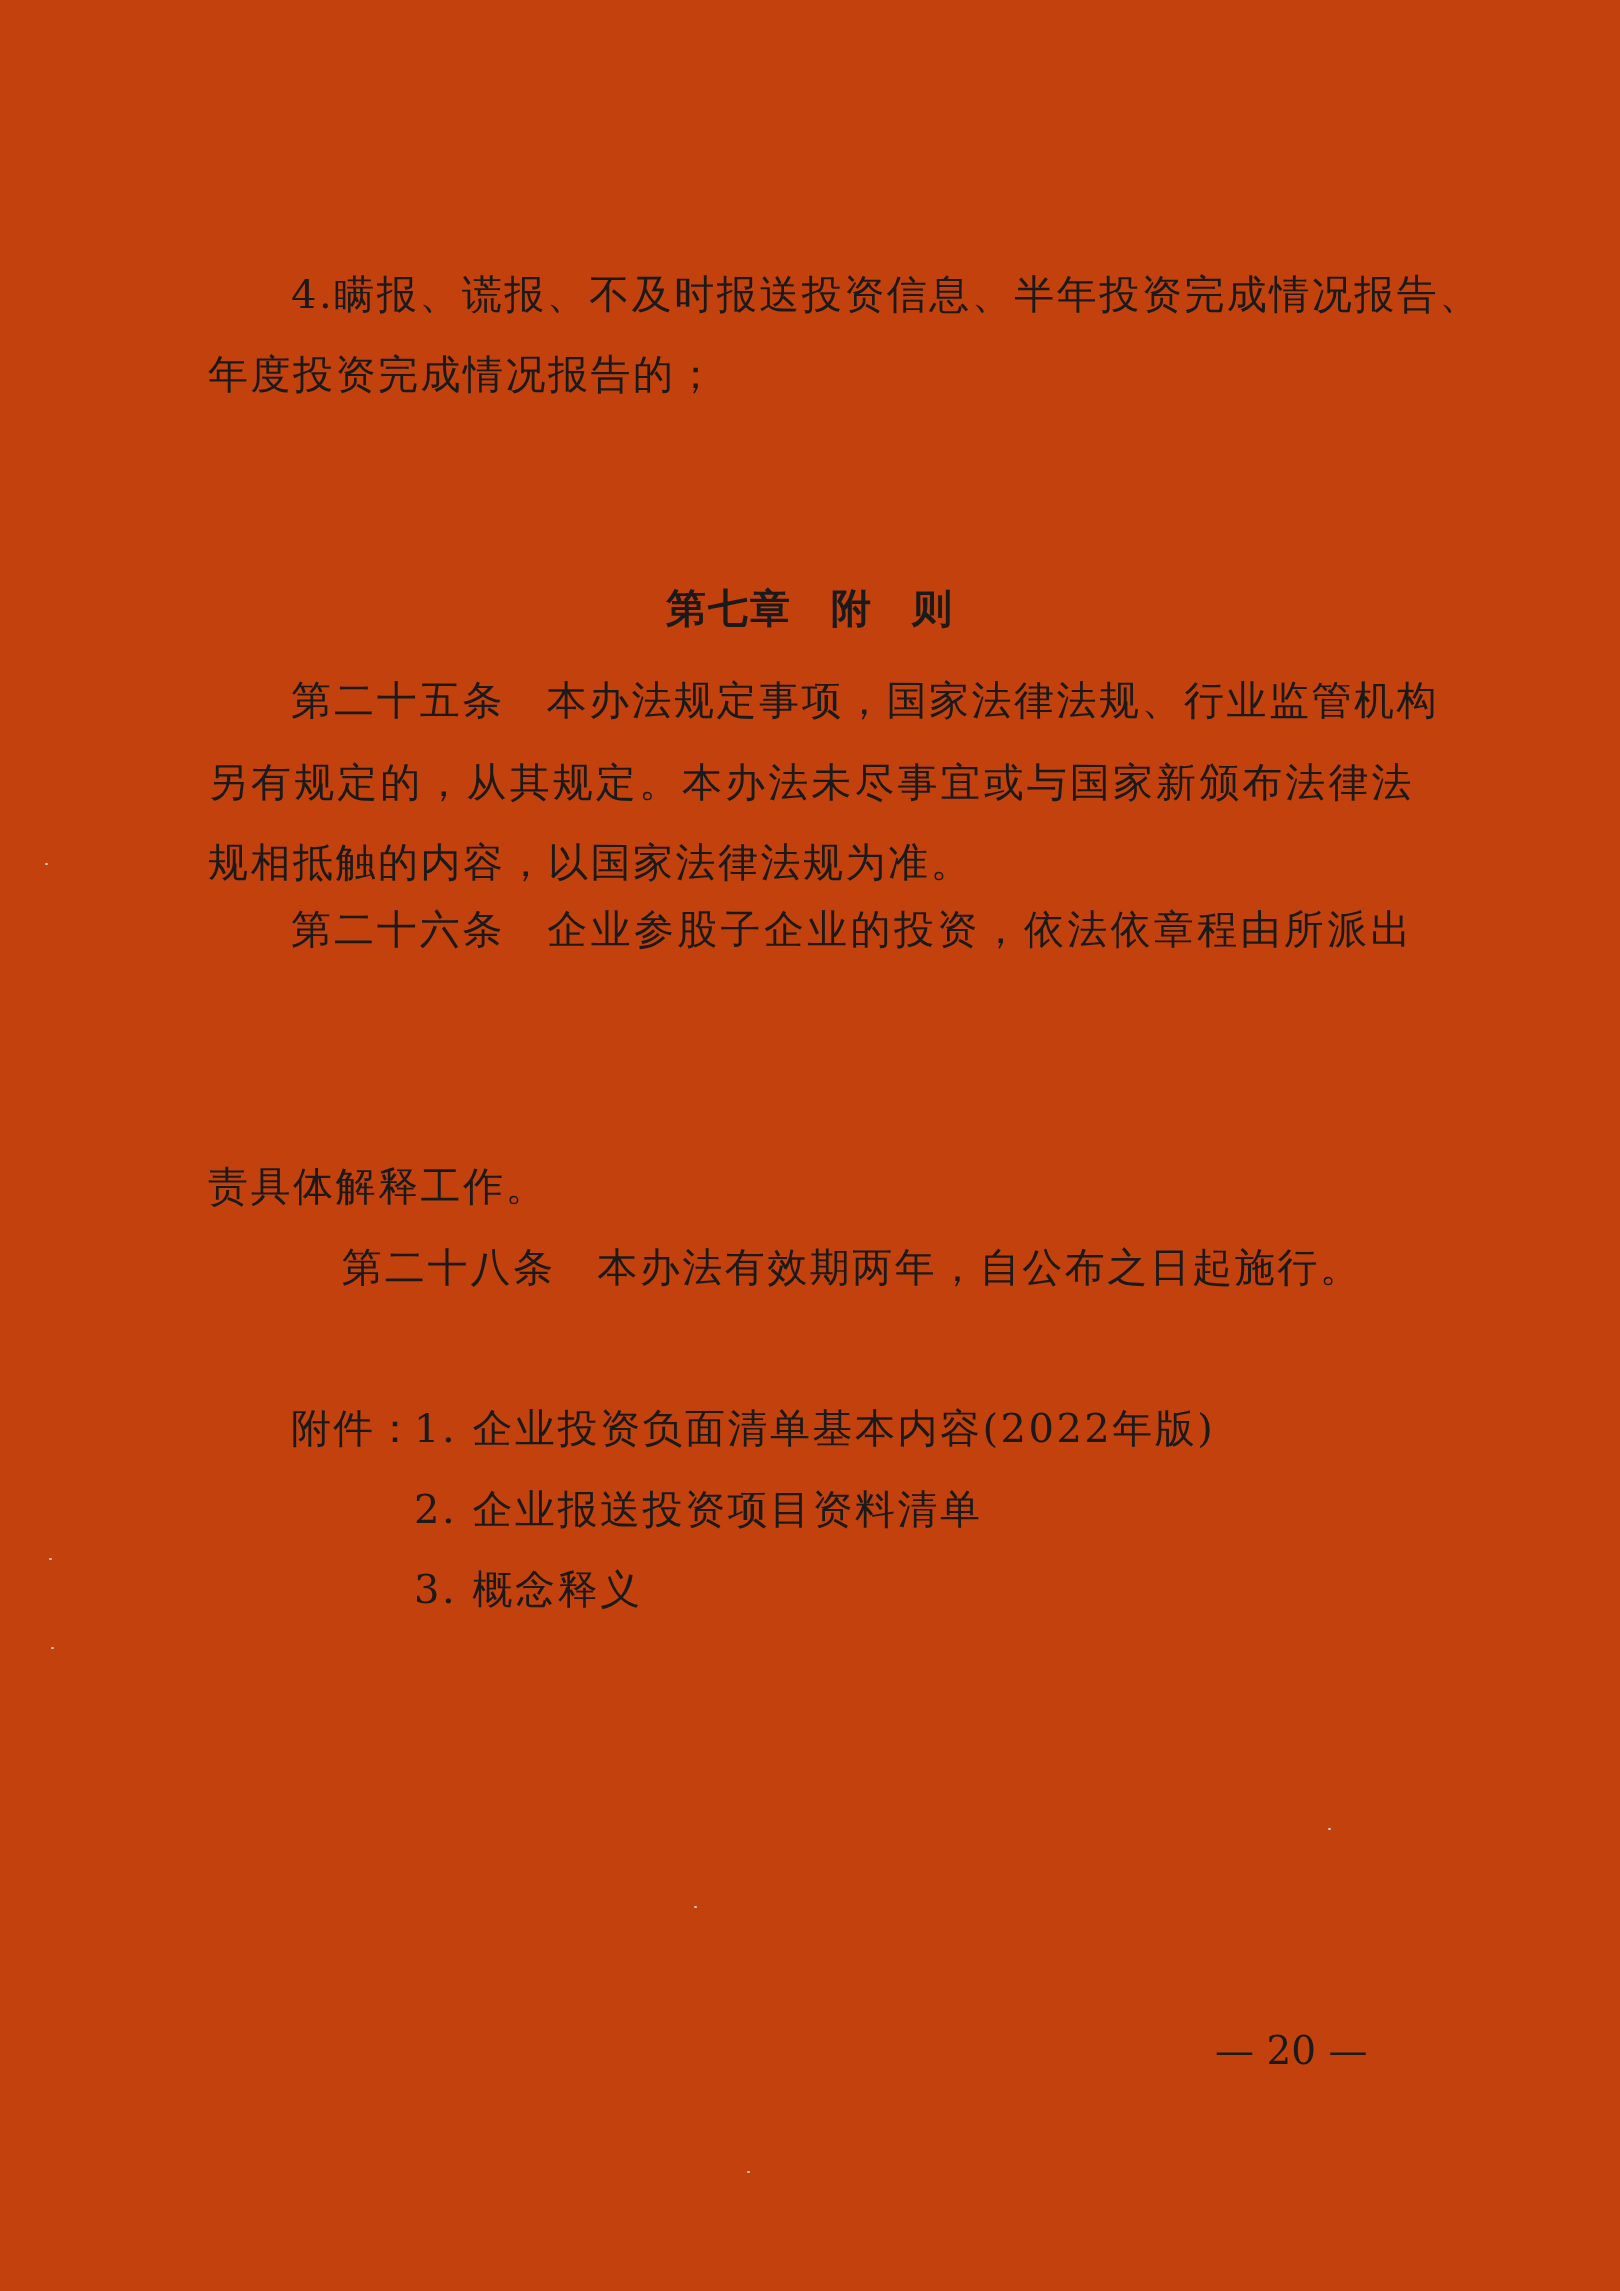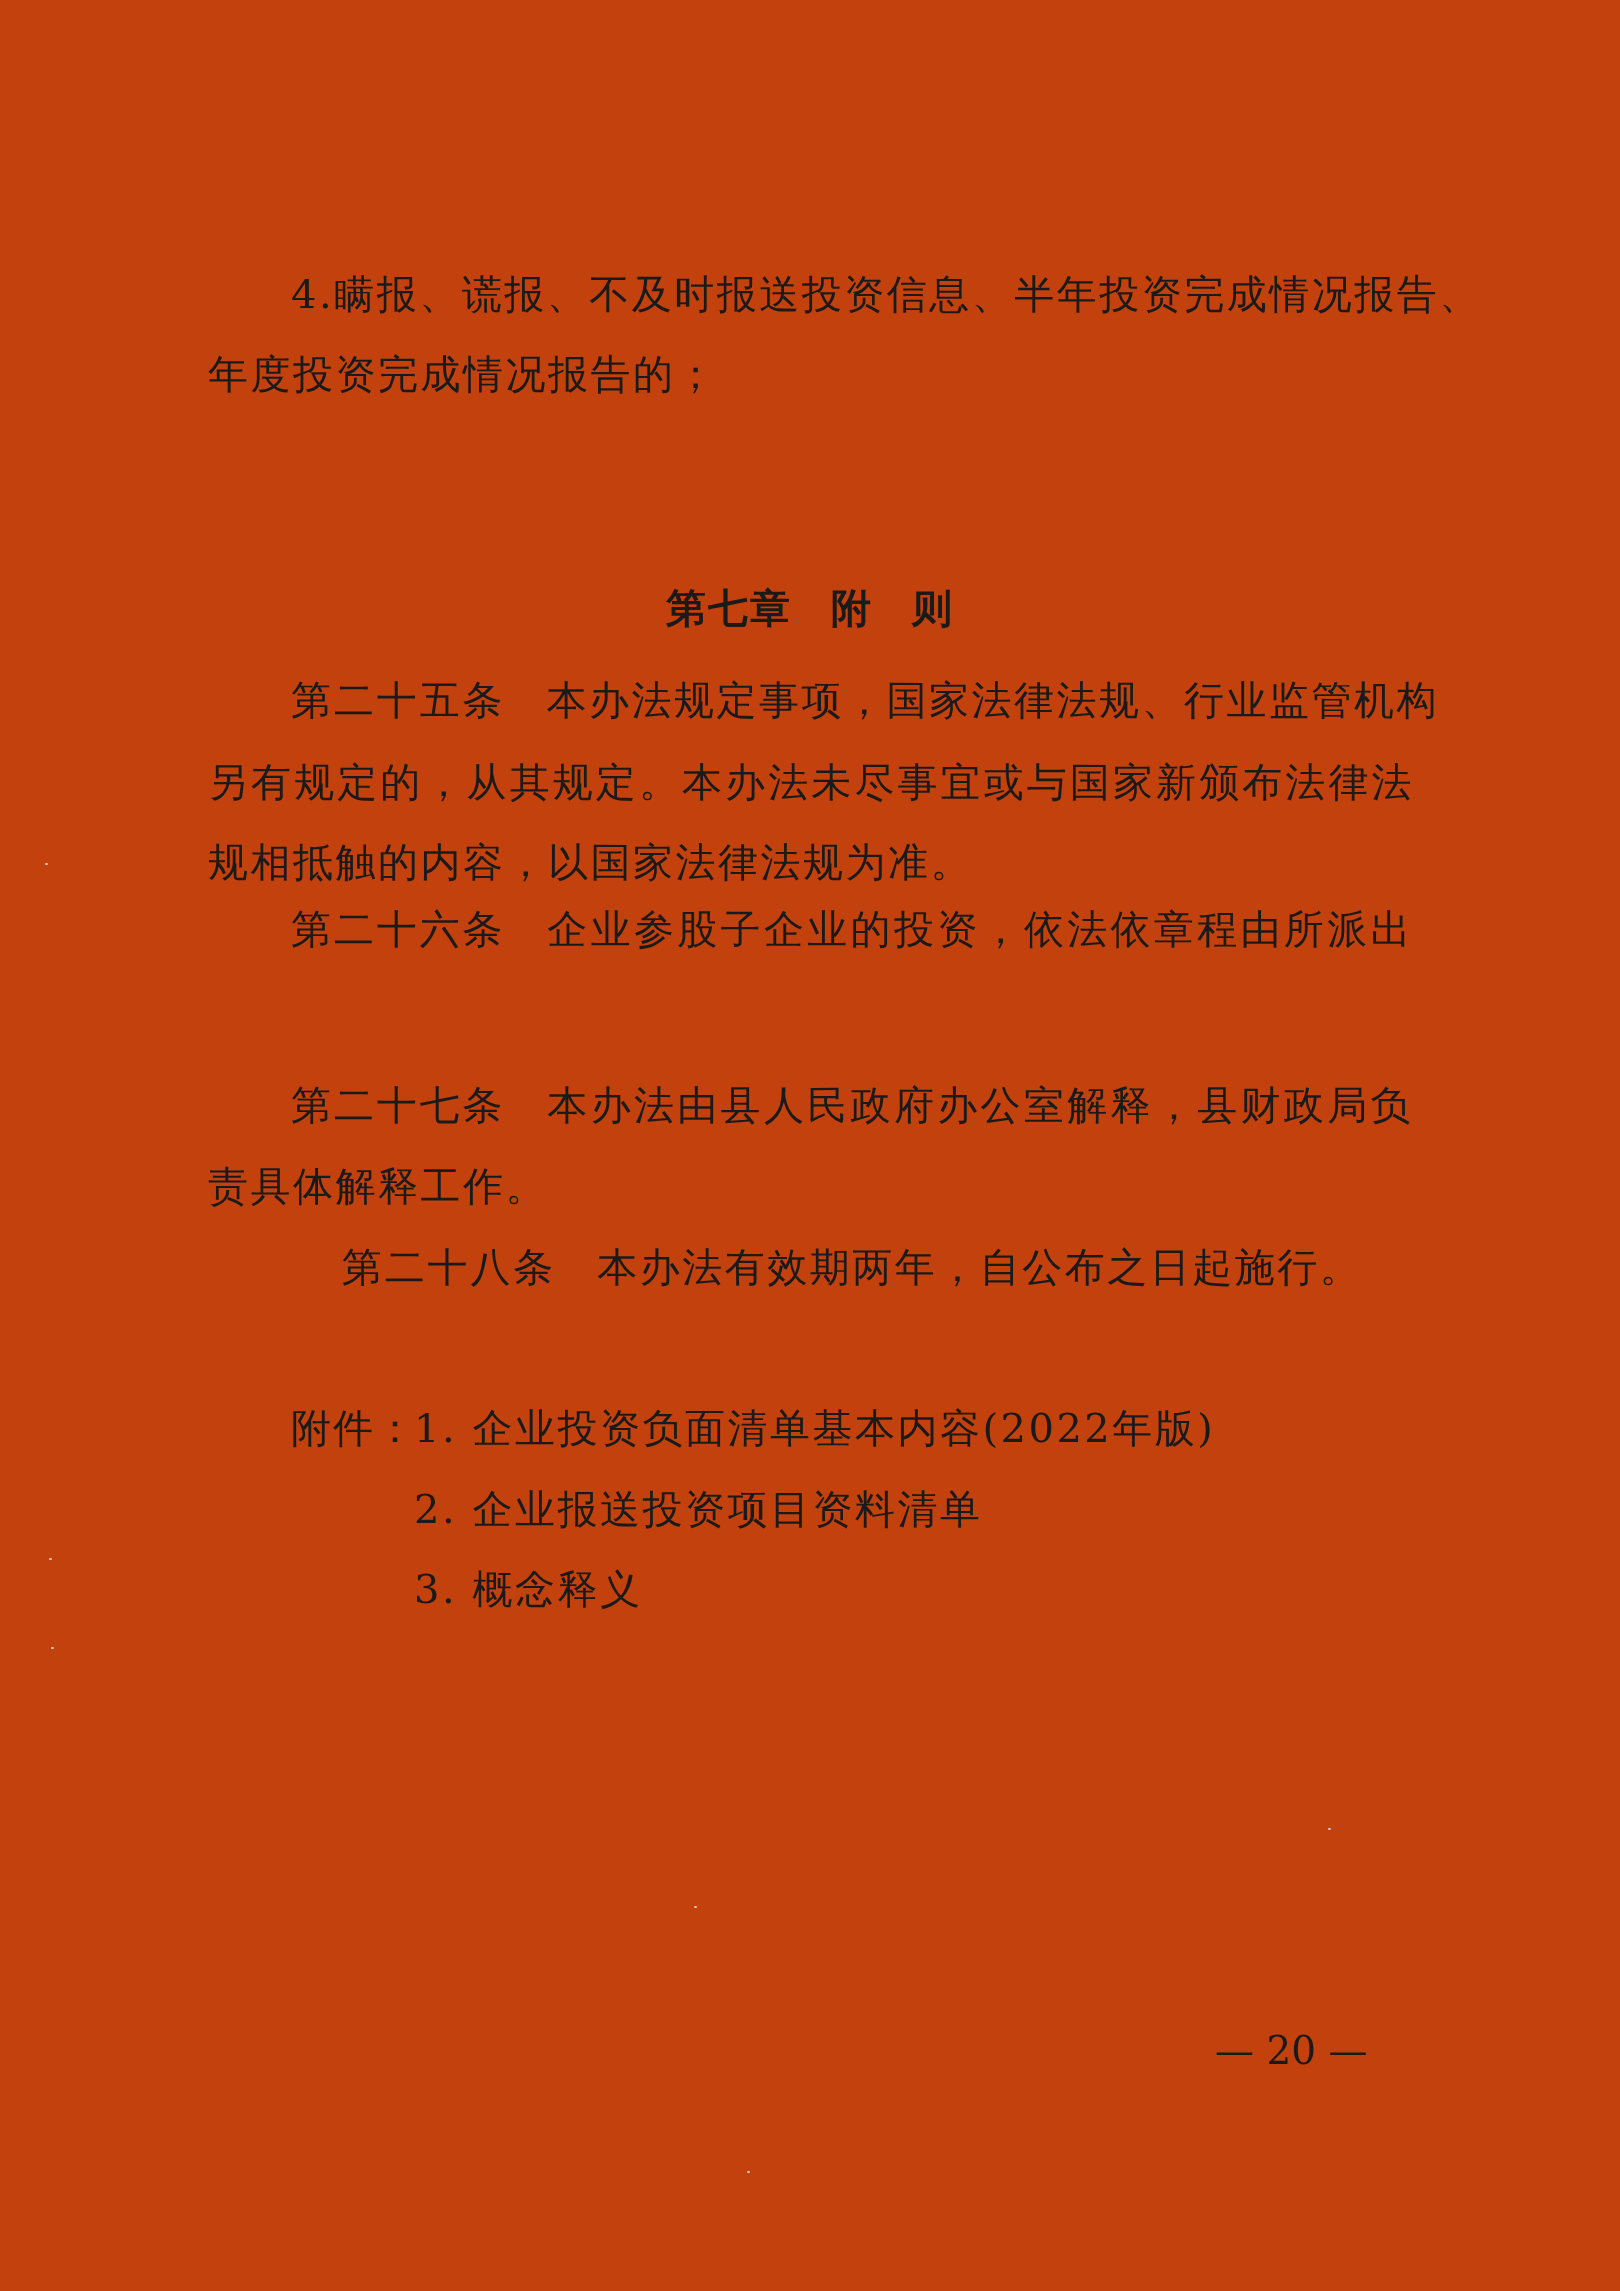--- a/index.html
+++ b/index.html
@@ -97,23 +97,20 @@
   <div class="line indent justify" style="top:671px;">
     <span class="article-no">第二十五条</span><span>本办法规定事项，国家法律法规、行业监管机构</span>
   </div>
   <div class="line justify" style="top:753px;">另有规定的，从其规定。本办法未尽事宜或与国家新颁布法律法</div>
   <div class="line" style="top:833px;">规相抵触的内容，以国家法律法规为准。</div>
 
   <div class="line indent justify" style="top:900px;">
     <span class="article-no">第二十六条</span><span>企业参股子企业的投资，依法依章程由所派出</span>
   </div>
 
-  <div class="line indent justify" style="top:1076px;">
-    <span class="article-no">第二十七条</span><span>本办法由县人民政府办公室解释，县财政局负</span>
-  </div>
   <div class="line" style="top:1157px;">责具体解释工作。</div>
 
   <div class="line indent" style="top:1238px;text-align:center;">
     <span class="article-no">第二十八条</span><span>本办法有效期两年，自公布之日起施行。</span>
   </div>
 
   <div class="attach-label" style="top:1399px;">附件：</div>
   <div class="attach-item" style="top:1399px;">1. 企业投资负面清单基本内容(2022年版)</div>
   <div class="attach-item" style="top:1480px;">2. 企业报送投资项目资料清单</div>
   <div class="attach-item" style="top:1560px;">3. 概念释义</div>

